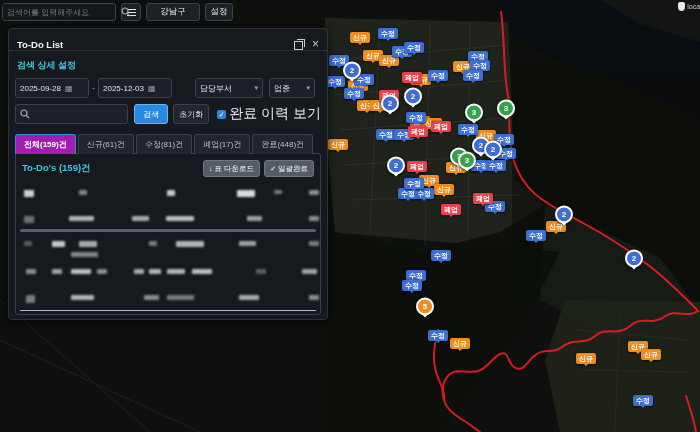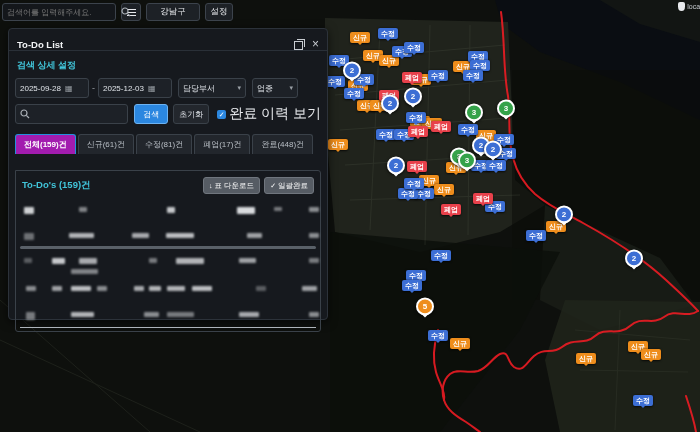--- a/index.html
+++ b/index.html
@@ -64,21 +64,21 @@
   .chk-wrap{display:flex;align-items:center;margin-left:8px;cursor:pointer;}
   .chk{width:9px;height:9px;background:#2b87e0;border-radius:2px;color:#fff;font-size:7px;line-height:9px;
       text-align:center;margin-right:3px;}
   .chk-label{color:#e8eaed;font-size:14px;}
   
   #tabs{display:flex;padding:0 6px;margin-top:10px;position:relative;z-index:2;}
   .tab{height:19px;padding:0 8px;display:flex;align-items:center;font-size:8px;color:#b9bfc6;
       background:#22262c;border:1px solid #3a4149;border-bottom:none;border-radius:3px 3px 0 0;margin-right:2px;cursor:pointer;}
   .tab.active{background:#a21caf;color:#fff;font-weight:bold;border-color:#2490db;}
   
-  #cbox{position:absolute;left:6px;right:6px;top:141px;height:160px;border:1px solid #3a4149;border-radius:0 3px 3px 3px;}
+  #cbox{position:absolute;left:6px;right:6px;top:124px;height:160px;border:1px solid #3a4149;border-radius:0 3px 3px 3px;}
   .list-head{display:flex;align-items:center;padding:6px 6px 0 6px;}
   .list-title{color:#41c4d9;font-size:9.5px;font-weight:bold;flex:1;}
   .gbtn{height:15px;background:#565c64;border:1px solid #70767e;border-radius:3px;color:#fff;font-size:7.5px;
       display:flex;align-items:center;justify-content:center;padding:0 5px;margin-left:4px;cursor:pointer;}
   .gbtn .g{margin-right:2px;font-size:7px;}
   .rblock{position:absolute;background:#d8dadd;border-radius:1px;filter:blur(1.3px);}
   .rscroll{position:absolute;left:4px;right:4px;height:3px;background:#596068;border-radius:2px;}
   .rdivider{position:absolute;left:4px;right:4px;height:1px;background:#aeb4ba;}
 </style>
 </head>
@@ -234,21 +234,21 @@
   <div class="row">
     <div class="field" style="width:64px">
       <span>2025-09-28</span>
       <span class="cal">▦</span>
     </div>
     <span class="dash">-</span>
     <div class="field" style="width:64px">
       <span>2025-12-03</span>
       <span class="cal">▦</span>
     </div>
-    <div class="field sel" style="width:58px;margin-left:6px">
+    <div class="field sel" style="width:58px;margin-left:23px">
       <span>담당부서</span>
       <span class="chev">▾</span>
     </div>
     <div class="field sel" style="width:36px;margin-left:6px">
       <span>업종</span>
       <span class="chev">▾</span>
     </div>
   </div>
 
   <div class="row">

